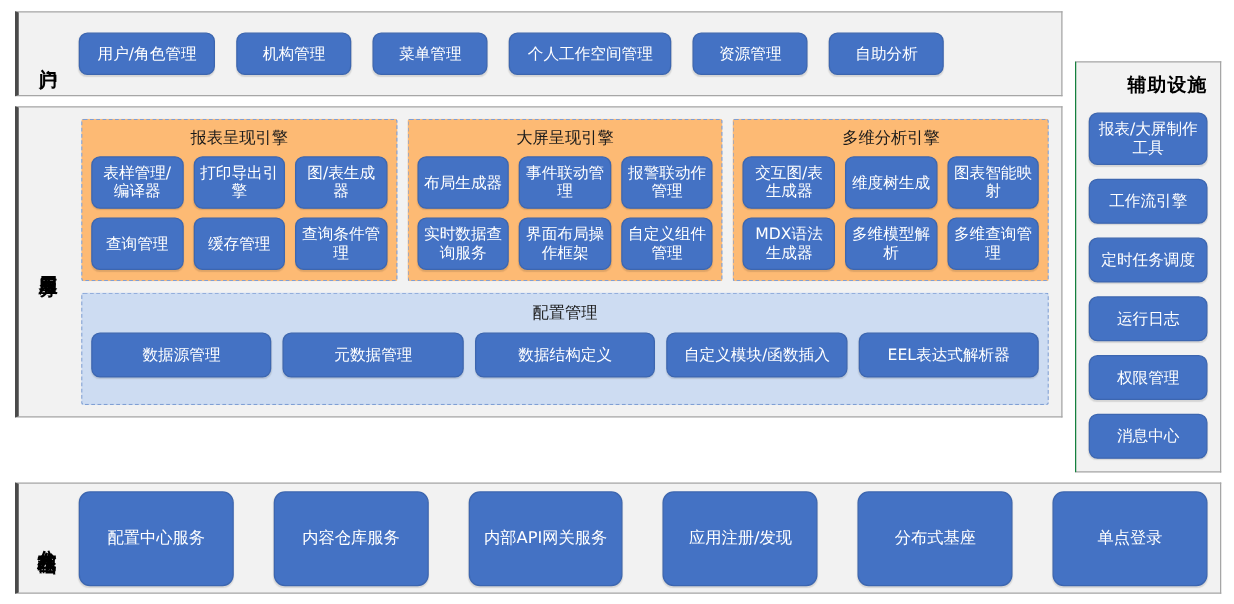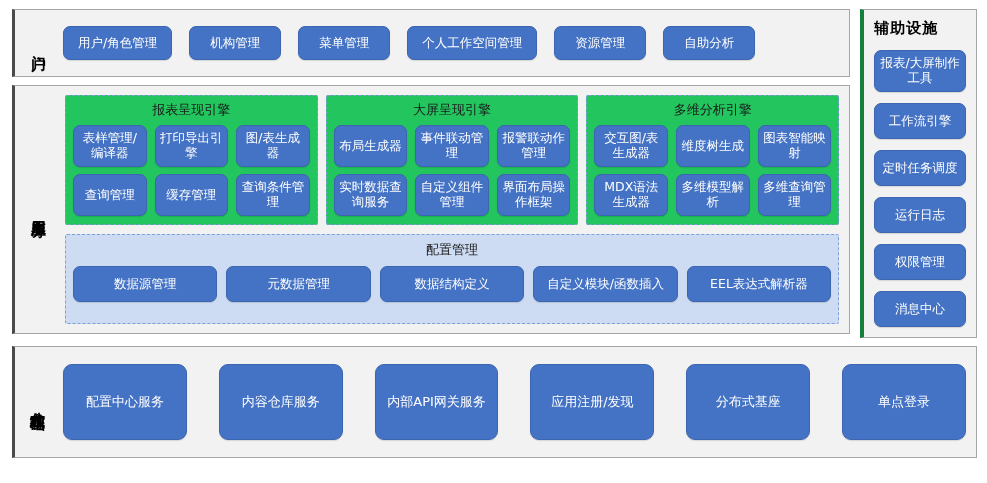--- a/index.html
+++ b/index.html
@@ -112,21 +112,21 @@
     padding: 9px 10px 9px 4px;
     align-items: stretch;
   }
   .engines-row {
     display: flex;
     flex-direction: row;
     gap: 8px;
   }
   .engine {
     flex: 1 1 0;
-    background: #22c55e;
+    background: #fdba74;
     border: 1px dashed #7f9fd4;
     border-radius: 2px;
     padding: 4px 7px 8px 7px;
     box-sizing: border-box;
   }
   .engine-title {
     text-align: center;
     font-size: 13px;
     color: #1a1a1a;
     margin: 1px 0 6px 0;
@@ -161,23 +161,24 @@
   .config-row .tile {
     height: 36px;
     flex: 1 1 0;
     padding: 0 6px;
   }
 
   
   .aux {
     width: 117px;
     flex-direction: column;
-    align-items: flex-start;
+    align-items: flex-end;
     padding: 9px 10px 10px 10px;
-    border-left: 4px solid #15803d;
+    border-left: 1px solid #15803d;
+    margin-top: 40px;
   }
   .aux-title {
     text-align: center;
     font-weight: bold;
     font-size: 15px;
     color: #000;
     letter-spacing: 1px;
     margin-bottom: 12px;
   }
   .aux-list {
@@ -253,22 +254,22 @@
               </div>
             </div>
 
             <div class="engine">
               <div class="engine-title">大屏呈现引擎</div>
               <div class="engine-grid">
                 <div class="tile">布局生成器</div>
                 <div class="tile">事件联动管理</div>
                 <div class="tile">报警联动作管理</div>
                 <div class="tile">实时数据查询服务</div>
+                <div class="tile">界面布局操作框架</div>
                 <div class="tile">自定义组件管理</div>
-                <div class="tile">界面布局操作框架</div>
               </div>
             </div>
 
             <div class="engine">
               <div class="engine-title">多维分析引擎</div>
               <div class="engine-grid">
                 <div class="tile">交互图/表生成器</div>
                 <div class="tile">维度树生成</div>
                 <div class="tile">图表智能映射</div>
                 <div class="tile">MDX语法生成器</div>

